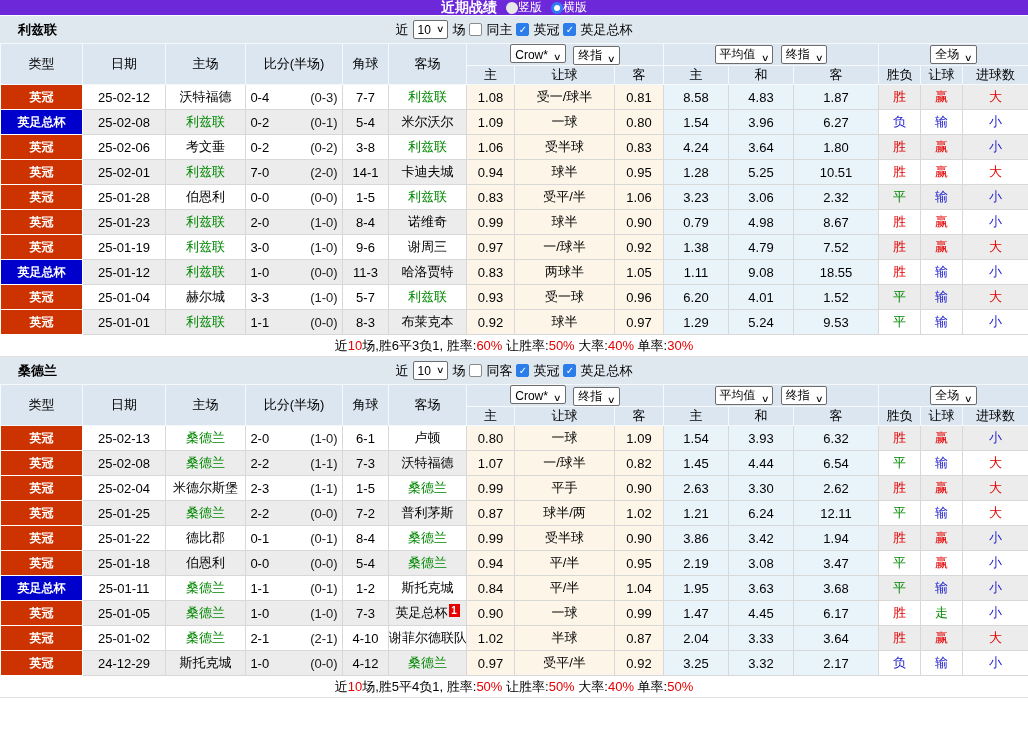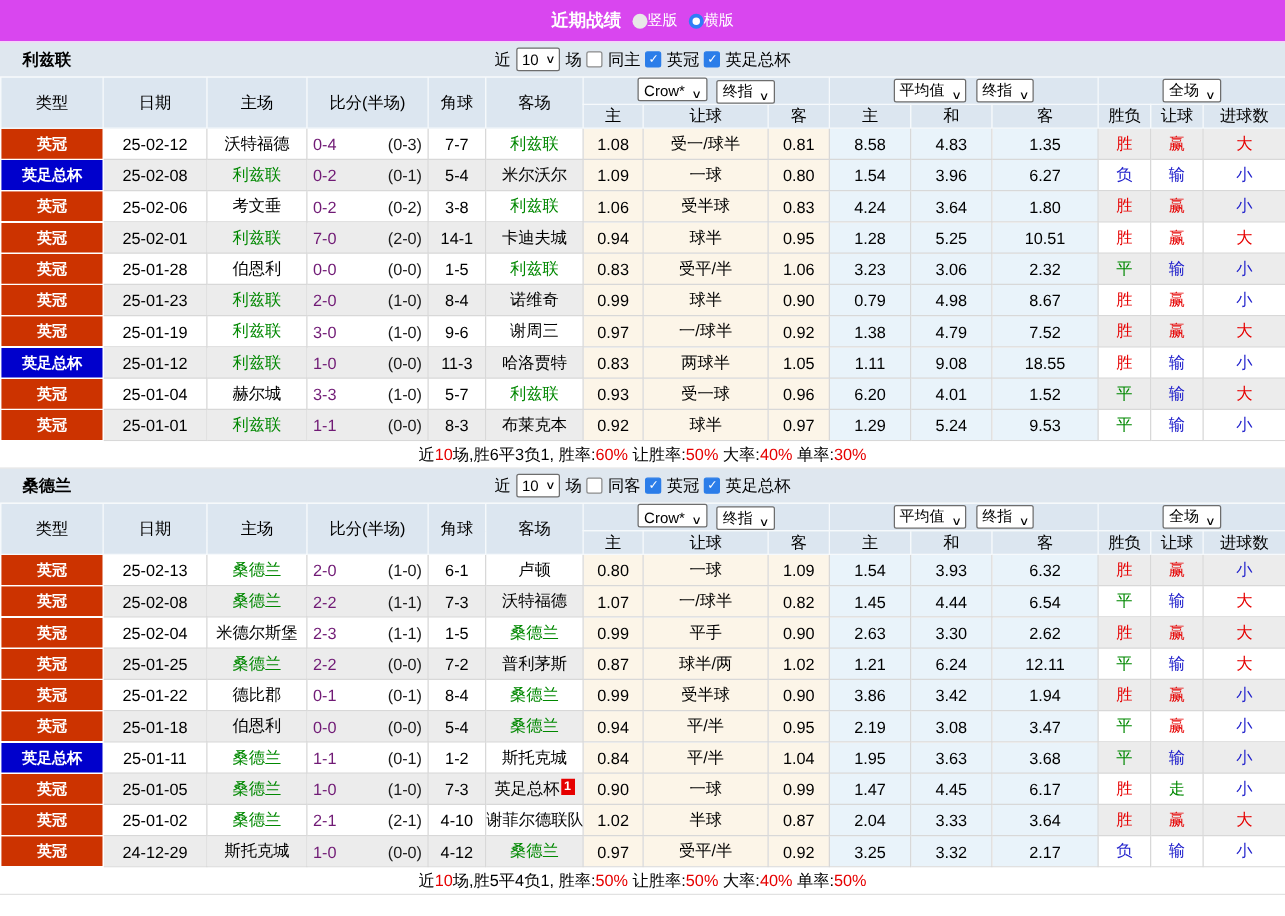--- a/index.html
+++ b/index.html
@@ -1,20 +1,20 @@
 <!DOCTYPE html>
 <html><head>
 <meta charset="utf-8">
 <style>
   * { box-sizing: border-box; margin: 0; padding: 0; }
   body { font-family: "Liberation Sans", "DejaVu Sans", sans-serif; background: #fff; }
   .page { width: 1028px; height: 733px; overflow: hidden; background: #fff; }
 
   
-  .titlebar { height: 34px; background: #d946ef; color: #fff; display: flex; align-items: center; justify-content: center; gap: 9px; border-bottom: 1px solid #fff; font-family: Liberation Mono, monospace; }
+  .titlebar { height: 16px; background: #6d28d9; color: #fff; display: flex; align-items: center; justify-content: center; gap: 9px; border-bottom: 1px solid #fff; font-family: Liberation Mono, monospace; }
   .titlebar .ttl { font-size: 14px; font-weight: bold; }
   .radioitem { display: inline-flex; align-items: center; gap: 0; font-size: 12px; }
   .rdot { display: inline-block; border-radius: 50%; }
   .rdot.filled { width: 12px; height: 12px; background: #e8e8e8; }
   .rdot.ring { width: 12px; height: 12px; background: #fff; border: 3px solid #2f7df6; }
 
   
   .secbar { height: 27px; background: #dfe7ef; position: relative; display: flex; align-items: center; justify-content: center; font-size: 13px; color: #000; }
   .team-title { position: absolute; left: 18px; font-weight: bold; font-size: 13px; }
   .filters { display: flex; align-items: center; gap: 4px; }
@@ -39,21 +39,21 @@
   td.cream  { background: #fcf5e8 !important; }
   td.lblue  { background: #e9f3fa !important; }
   td.trioG  { background: #ececec !important; }
   td.trioW  { background: #ffffff !important; }
   td.typeLeague { background: #cc3300 !important; color: #fff; font-weight: bold; font-size: 12px; border-color: #fff; }
   td.typeCup    { background: #0000cc !important; color: #fff; font-weight: bold; font-size: 12px; border-color: #fff; }
   .hl { color: #008800; }
   .red { color: #e60000; }
   .green { color: #008800; }
   .blue { color: #2222cc; }
-  .scoreMain { color: #701a75; }
+  .scoreMain { color: #000000; }
   .scoreHalf { color: #1a1a1a; margin-left: 41px; }
   .badge1 { display: inline-block; background: #e60000; color: #fff; font-size: 10px; font-weight: bold; width: 11px; height: 13px; line-height: 13px; text-align: center; vertical-align: 3px; margin-left: 1px; }
 
   
   .sumline { height: 22px; display: flex; align-items: center; justify-content: center; font-size: 13px; background: #fff; border-bottom: 1px solid #e2e2e2; color: #000; white-space: pre; }
   .sumline .red { color: #e60000; }
 </style>
 </head>
 <body>
 
@@ -164,21 +164,21 @@
           <td>25-02-12</td>
           <td><span>沃特福德</span></td>
           <td><span class="scoreMain">0-4</span><span class="scoreHalf">(0-3)</span></td>
           <td>7-7</td>
           <td><span class="hl">利兹联</span></td>
           <td class="cream">1.08</td>
           <td class="cream">受一/球半</td>
           <td class="cream">0.81</td>
           <td class="lblue">8.58</td>
           <td class="lblue">4.83</td>
-          <td class="lblue">1.35</td>
+          <td class="lblue">1.87</td>
           <td class="trioG red">胜</td>
           <td class="trioG red">赢</td>
           <td class="trioG red">大</td>
         </tr>
         <tr class="alt">
           <td class="typeCup">英足总杯</td>
           <td>25-02-08</td>
           <td><span class="hl">利兹联</span></td>
           <td><span class="scoreMain">0-2</span><span class="scoreHalf">(0-1)</span></td>
           <td>5-4</td>

